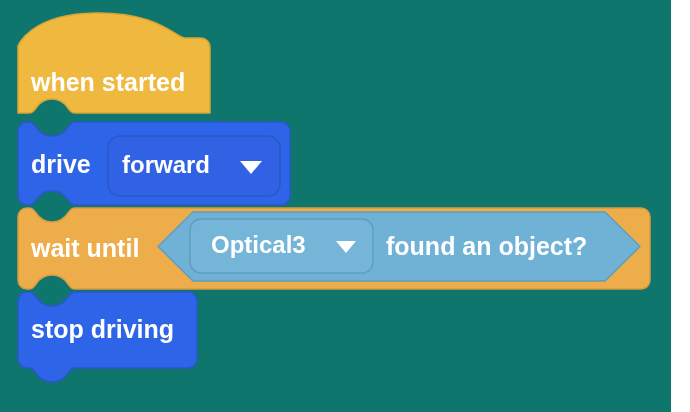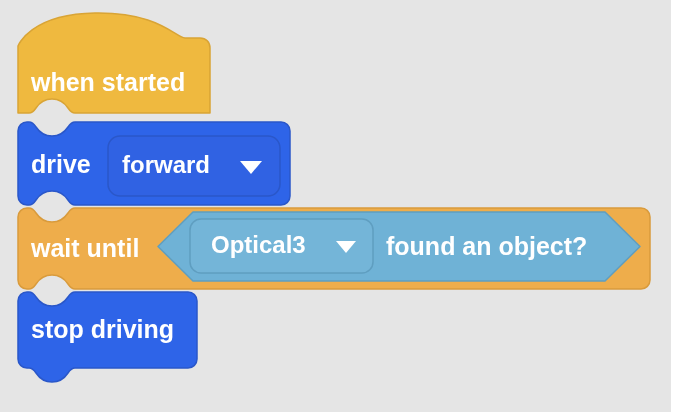--- a/index.html
+++ b/index.html
@@ -10,21 +10,21 @@
   body {
     width: 690px;
     height: 412px;
     overflow: hidden;
     font-family: "Liberation Sans", sans-serif;
   }
   #stage {
     position: relative;
     width: 671px;
     height: 412px;
-    background: #e5e5e5;
+    background: #0f766e;
   }
   #blocks-svg {
     position: absolute;
     left: 0;
     top: 0;
     width: 690px;
     height: 412px;
   }
   .blk-label {
     font-family: "Liberation Sans", sans-serif;

